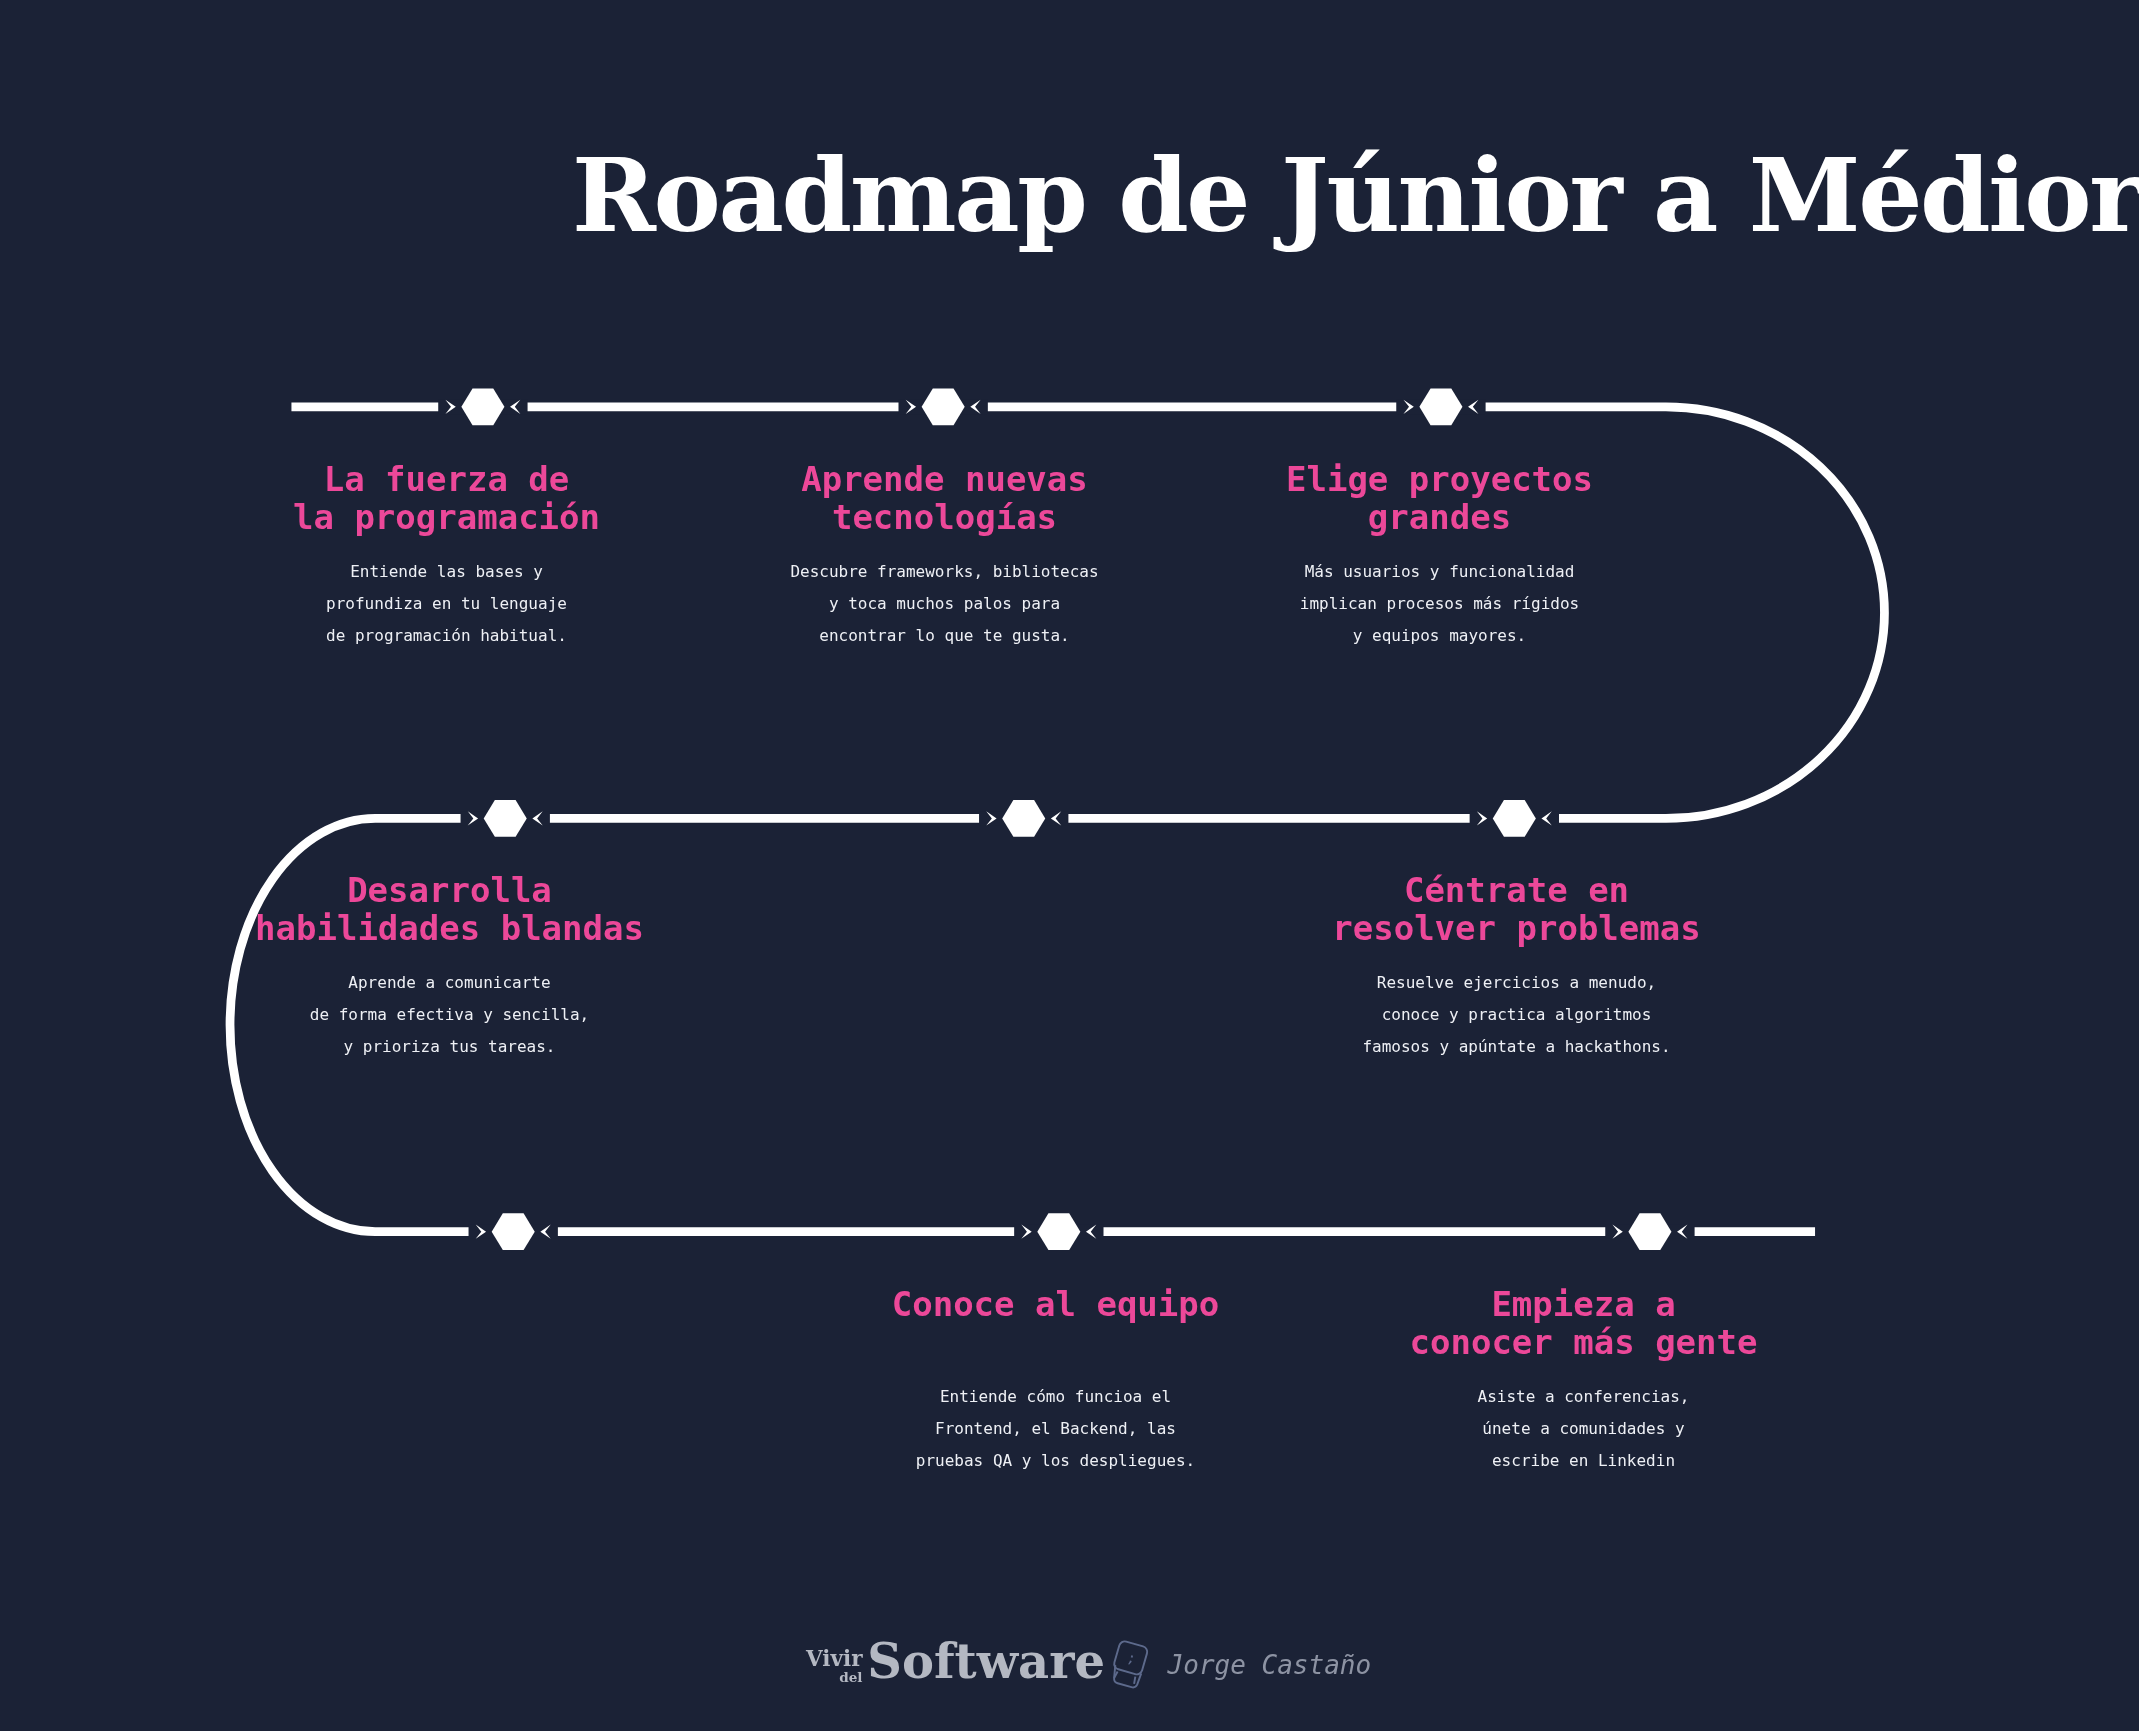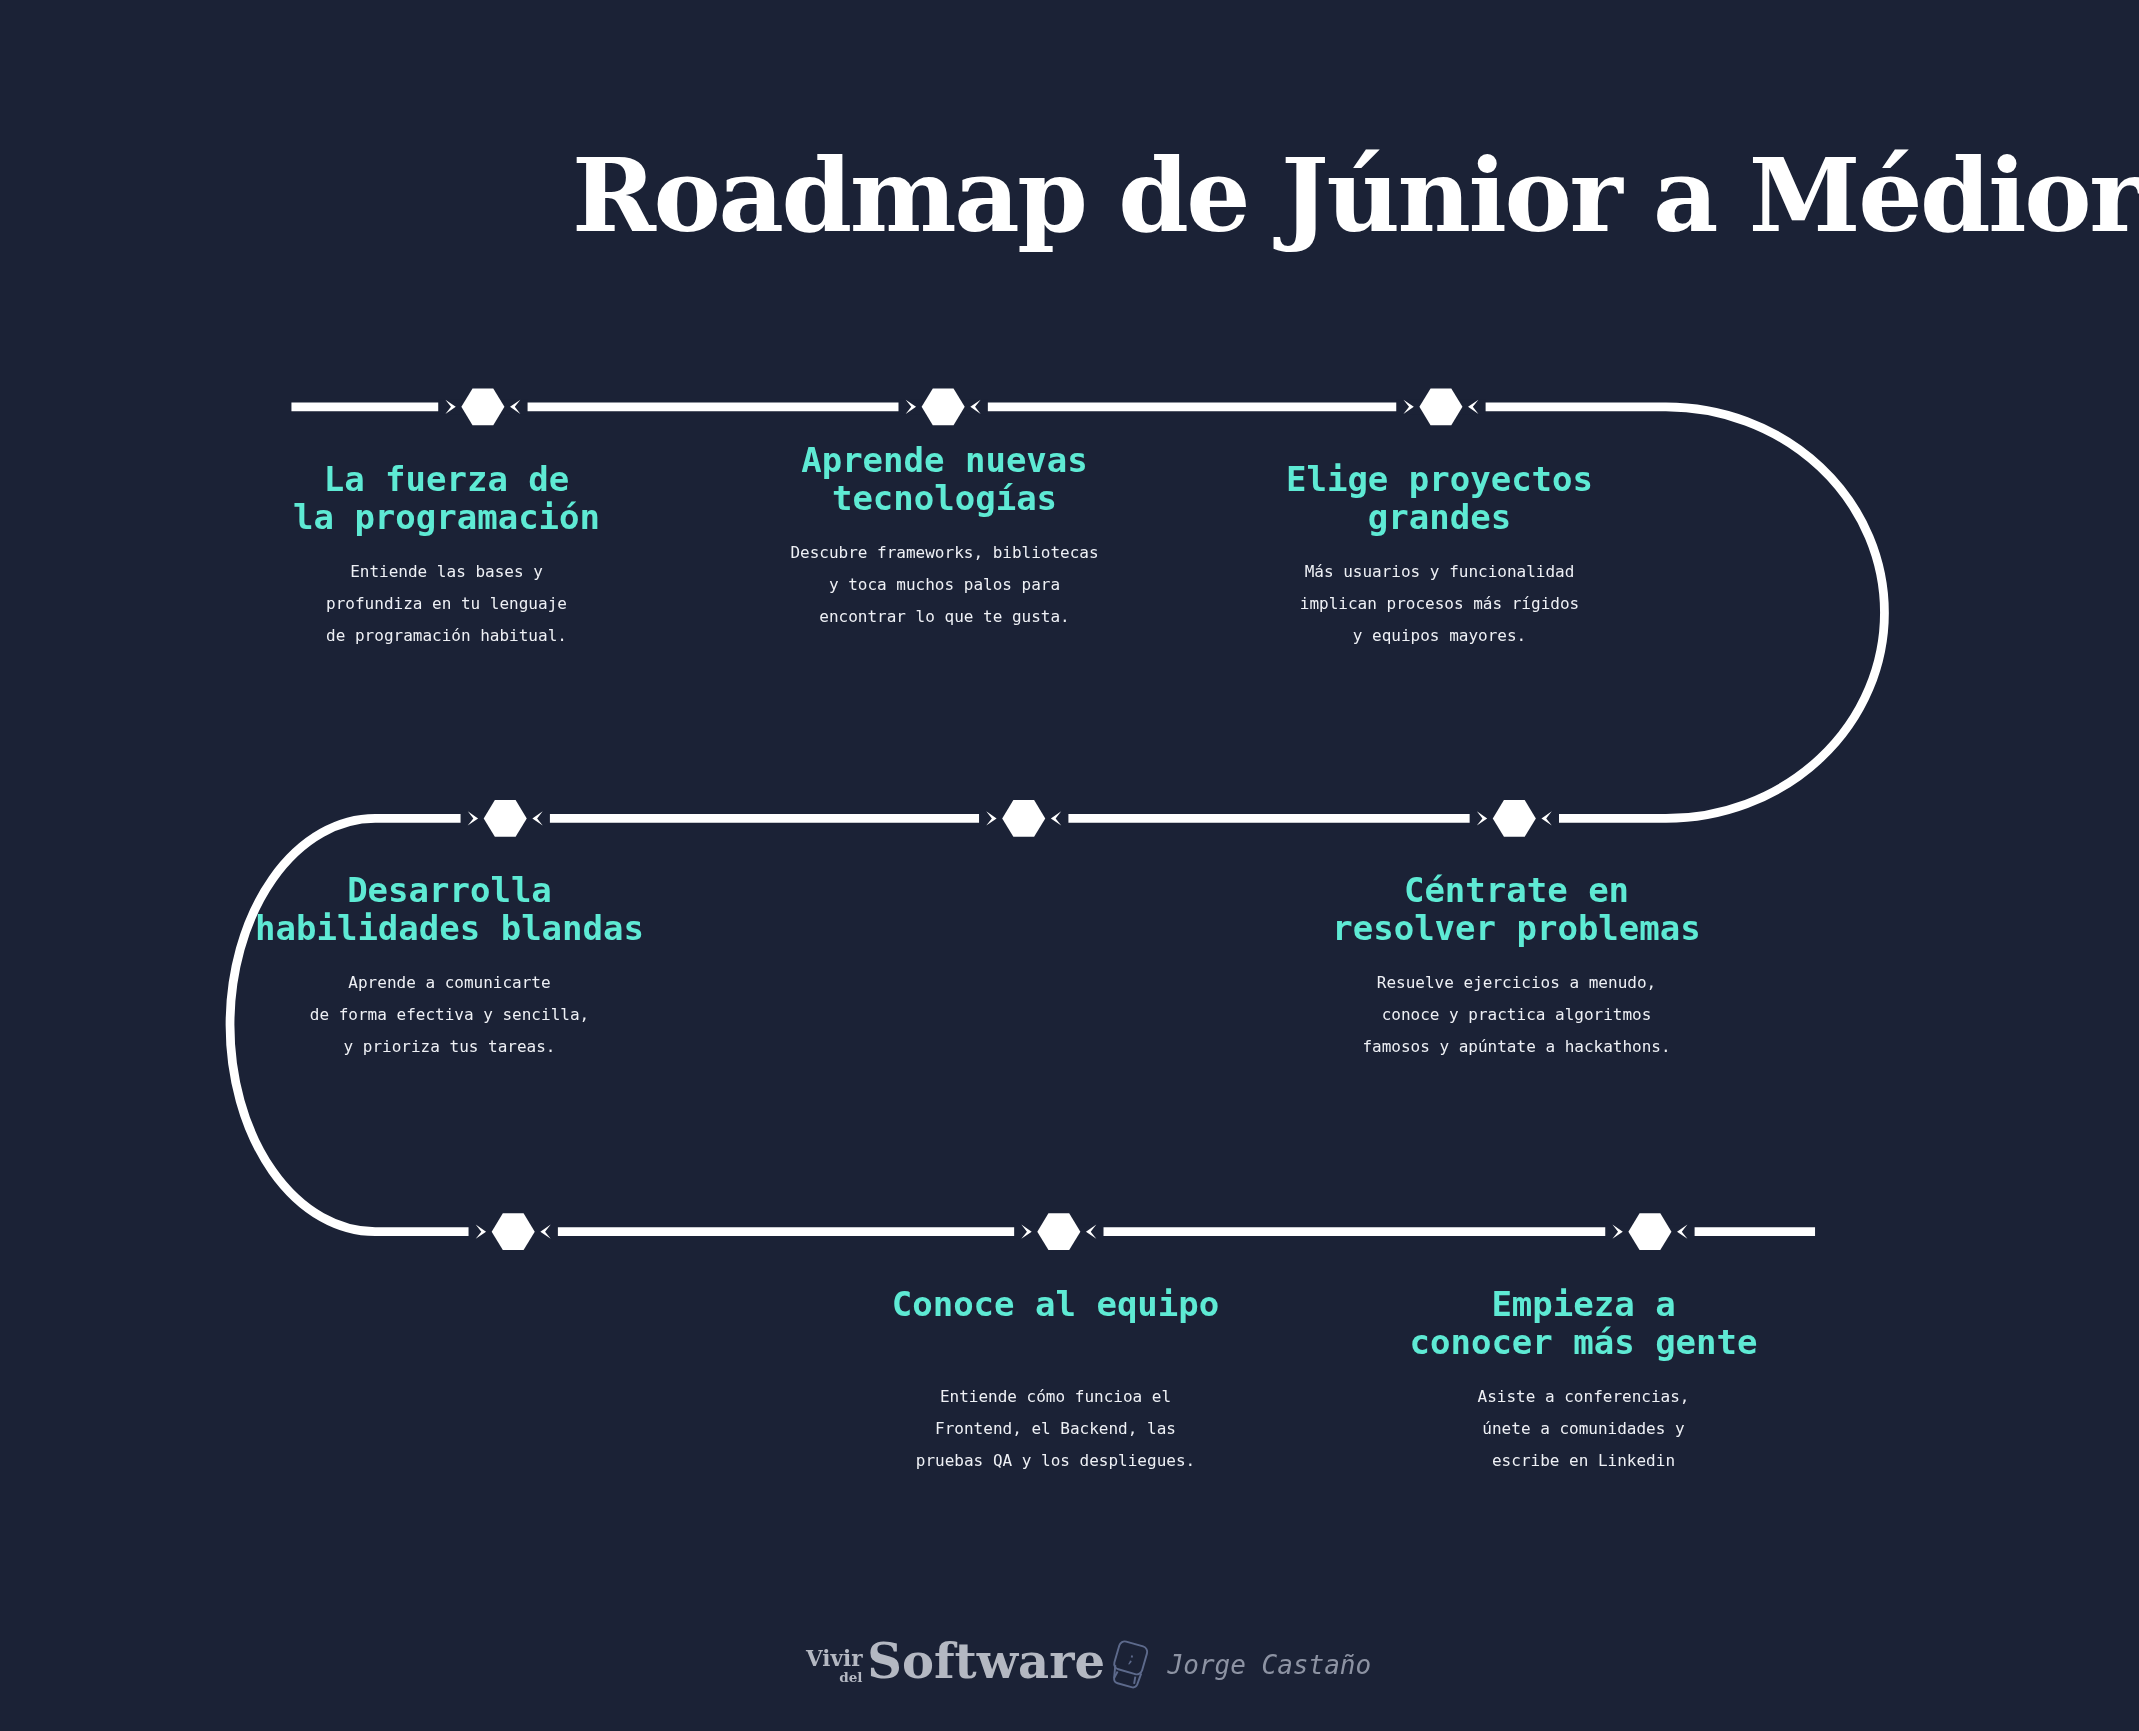--- a/index.html
+++ b/index.html
@@ -31,34 +31,34 @@
     width: 2140px; height: 1731px;
   }
   .step {
     position: absolute;
     text-align: center;
   }
   .step-title {
     font-weight: bold;
     font-size: 34px;
     line-height: 38px;
-    color: #5eead4;
+    color: #ec4899;
     white-space: pre-line;
     height: 83px;
     margin-bottom: 12.8px;
   }
   .step-body {
     font-size: 16px;
     line-height: 32px;
     color: #eef0f5;
     white-space: pre-line;
   }
   
   .s1 { top: 460px;  left: 191px;  width: 511px; }
-  .s2 { top: 441px;  left: 689px;  width: 511px; }
+  .s2 { top: 460px;  left: 689px;  width: 511px; }
   .s3 { top: 460px;  left: 1184px; width: 511px; }
   .s4 { top: 871px; left: 186px;  width: 527px; }
   .s5 { top: 871px; left: 761px;  width: 527px; }
   .s6 { top: 871px; left: 1245px; width: 543px; }
   .s7 { top: 1285px; left: 258px;  width: 511px; }
   .s8 { top: 1285px; left: 800px; width: 511px; }
   .s9 { top: 1285px; left: 1328px; width: 511px; }
 
   .footer {
     position: absolute;

